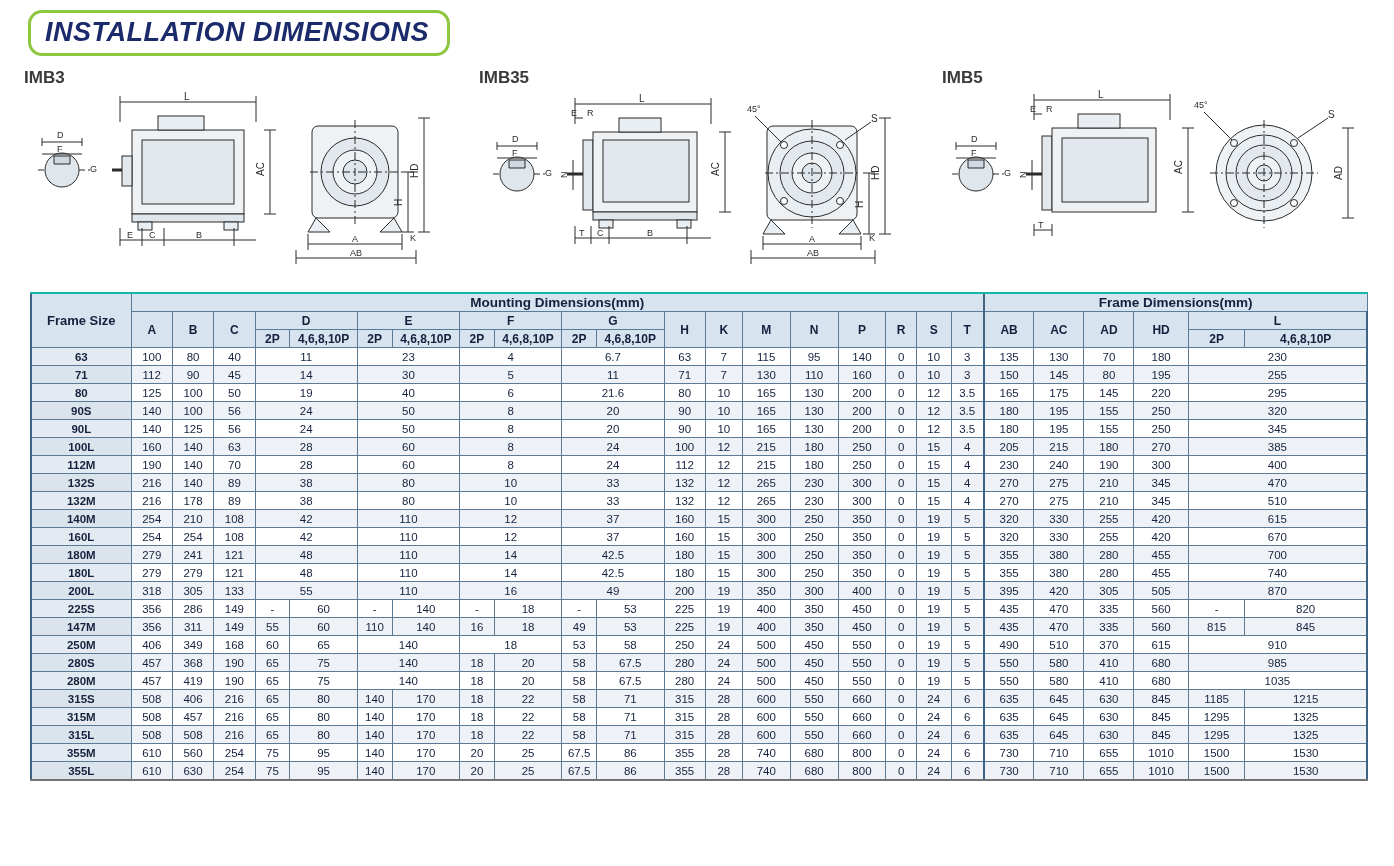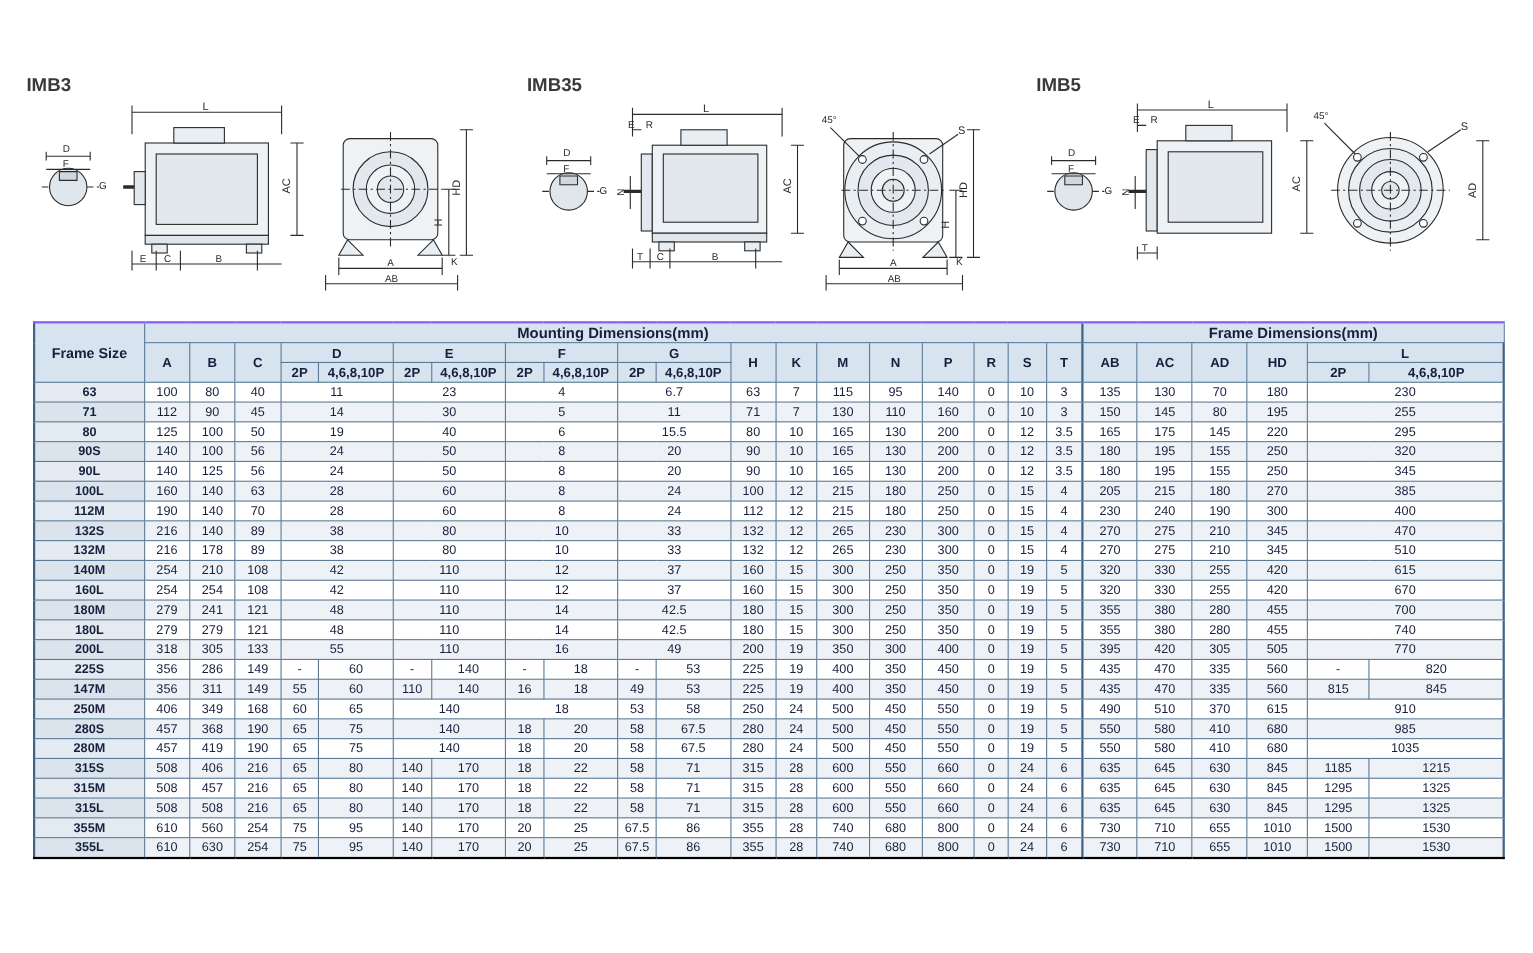--- a/index.html
+++ b/index.html
@@ -44,29 +44,32 @@
     background:#d7e3ef;font-weight:bold;font-size:12px;color:#14213d;
   }
   thead th.big{font-size:13.5px;}
   thead th.frame-size{font-size:13px;}
   tbody td{background:#ffffff;}
   tbody tr.alt td{background:#eef2f6;}
   tbody td.fs{font-weight:bold;background:#e3eaf1;}
   tbody tr.alt td.fs{background:#dbe4ec;}
   .outer-left{border-left:2px solid #3f6384;}
   .outer-right{border-right:2px solid #3f6384;}
-  .thick-top{border-top:2px solid #8b5cf6;}
-  .thick-bottom{border-bottom:2px solid #000000;}
+  .thick-top{border-top:2px solid #14b8a6;}
+  .thick-bottom{border-bottom:2px solid #737373;}
   .sep-left{border-left:2px solid #3f6384;}
 </style>
 </head>
 <body>
 
 <div class="page">
 
+  <div class="title-wrap">
+    <div class="title">INSTALLATION DIMENSIONS</div>
+  </div>
 
   <div class="drawings">
 
     <div class="dgroup" style="left:0;width:440px;">
       <div class="dlabel">IMB3</div>
       <svg class="dsvg" width="440" height="196" viewBox="0 0 440 196">
         <g fill="none" stroke="#2b2b2b" stroke-width="1">
 
           <circle cx="38" cy="92" r="17" fill="#dfe6ec"></circle>
           <path d="M30 78 h16 v8 h-16 z" fill="#cfd8e0"></path>
@@ -415,21 +418,21 @@
             <td class="outer-right" colspan="2">255</td>
           </tr>
           <tr>
             <td class="fs outer-left">80</td>
             <td>125</td>
             <td>100</td>
             <td>50</td>
             <td colspan="2">19</td>
             <td colspan="2">40</td>
             <td colspan="2">6</td>
-            <td colspan="2">15.5</td>
+            <td colspan="2">21.6</td>
             <td>80</td>
             <td>10</td>
             <td>165</td>
             <td>130</td>
             <td>200</td>
             <td>0</td>
             <td>12</td>
             <td>3.5</td>
             <td class="sep-left">165</td>
             <td>175</td>
@@ -681,21 +684,21 @@
             <td>350</td>
             <td>300</td>
             <td>400</td>
             <td>0</td>
             <td>19</td>
             <td>5</td>
             <td class="sep-left">395</td>
             <td>420</td>
             <td>305</td>
             <td>505</td>
-            <td class="outer-right" colspan="2">770</td>
+            <td class="outer-right" colspan="2">870</td>
           </tr>
           <tr>
             <td class="fs outer-left">225S</td>
             <td>356</td>
             <td>286</td>
             <td>149</td>
             <td>-</td>
             <td>60</td>
             <td>-</td>
             <td>140</td>

